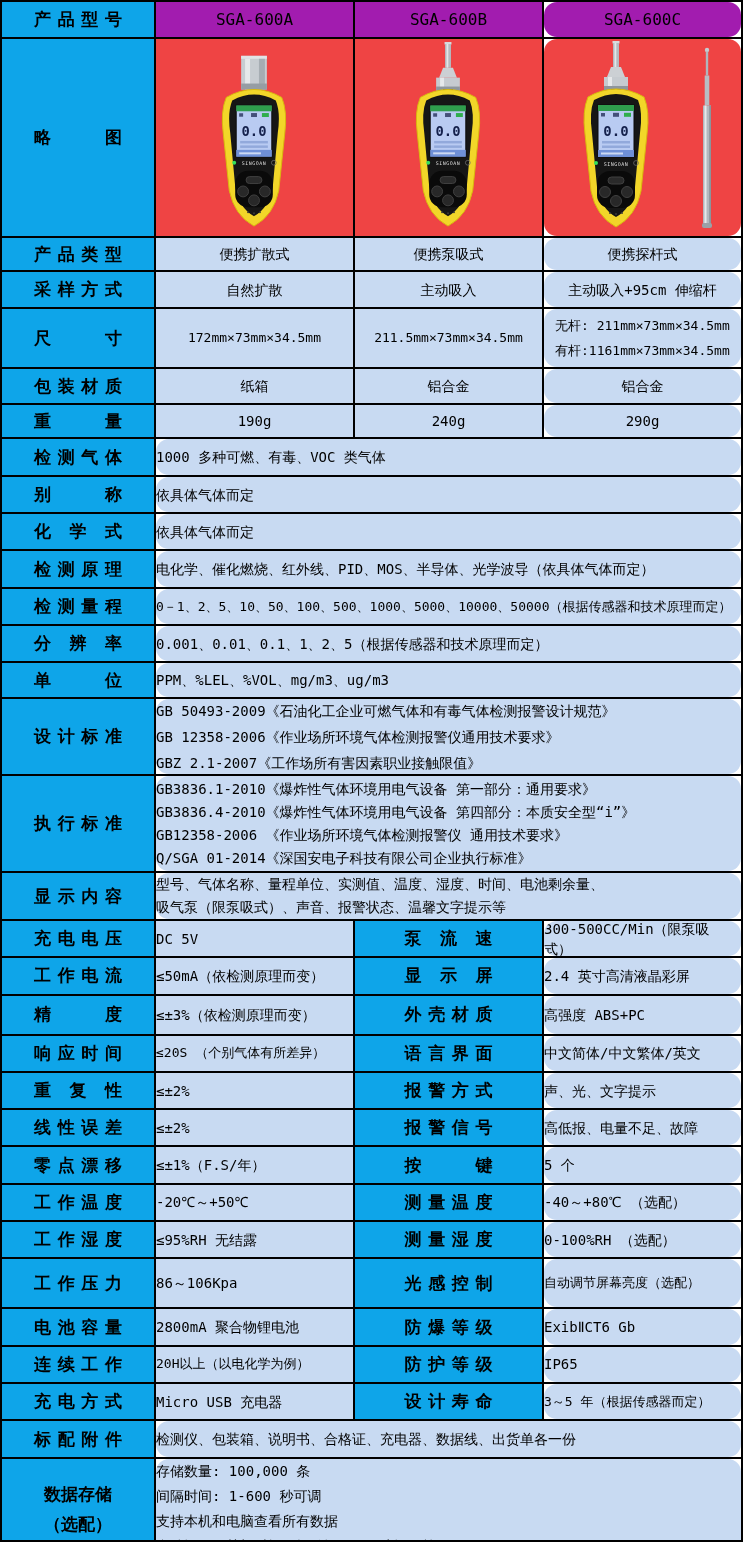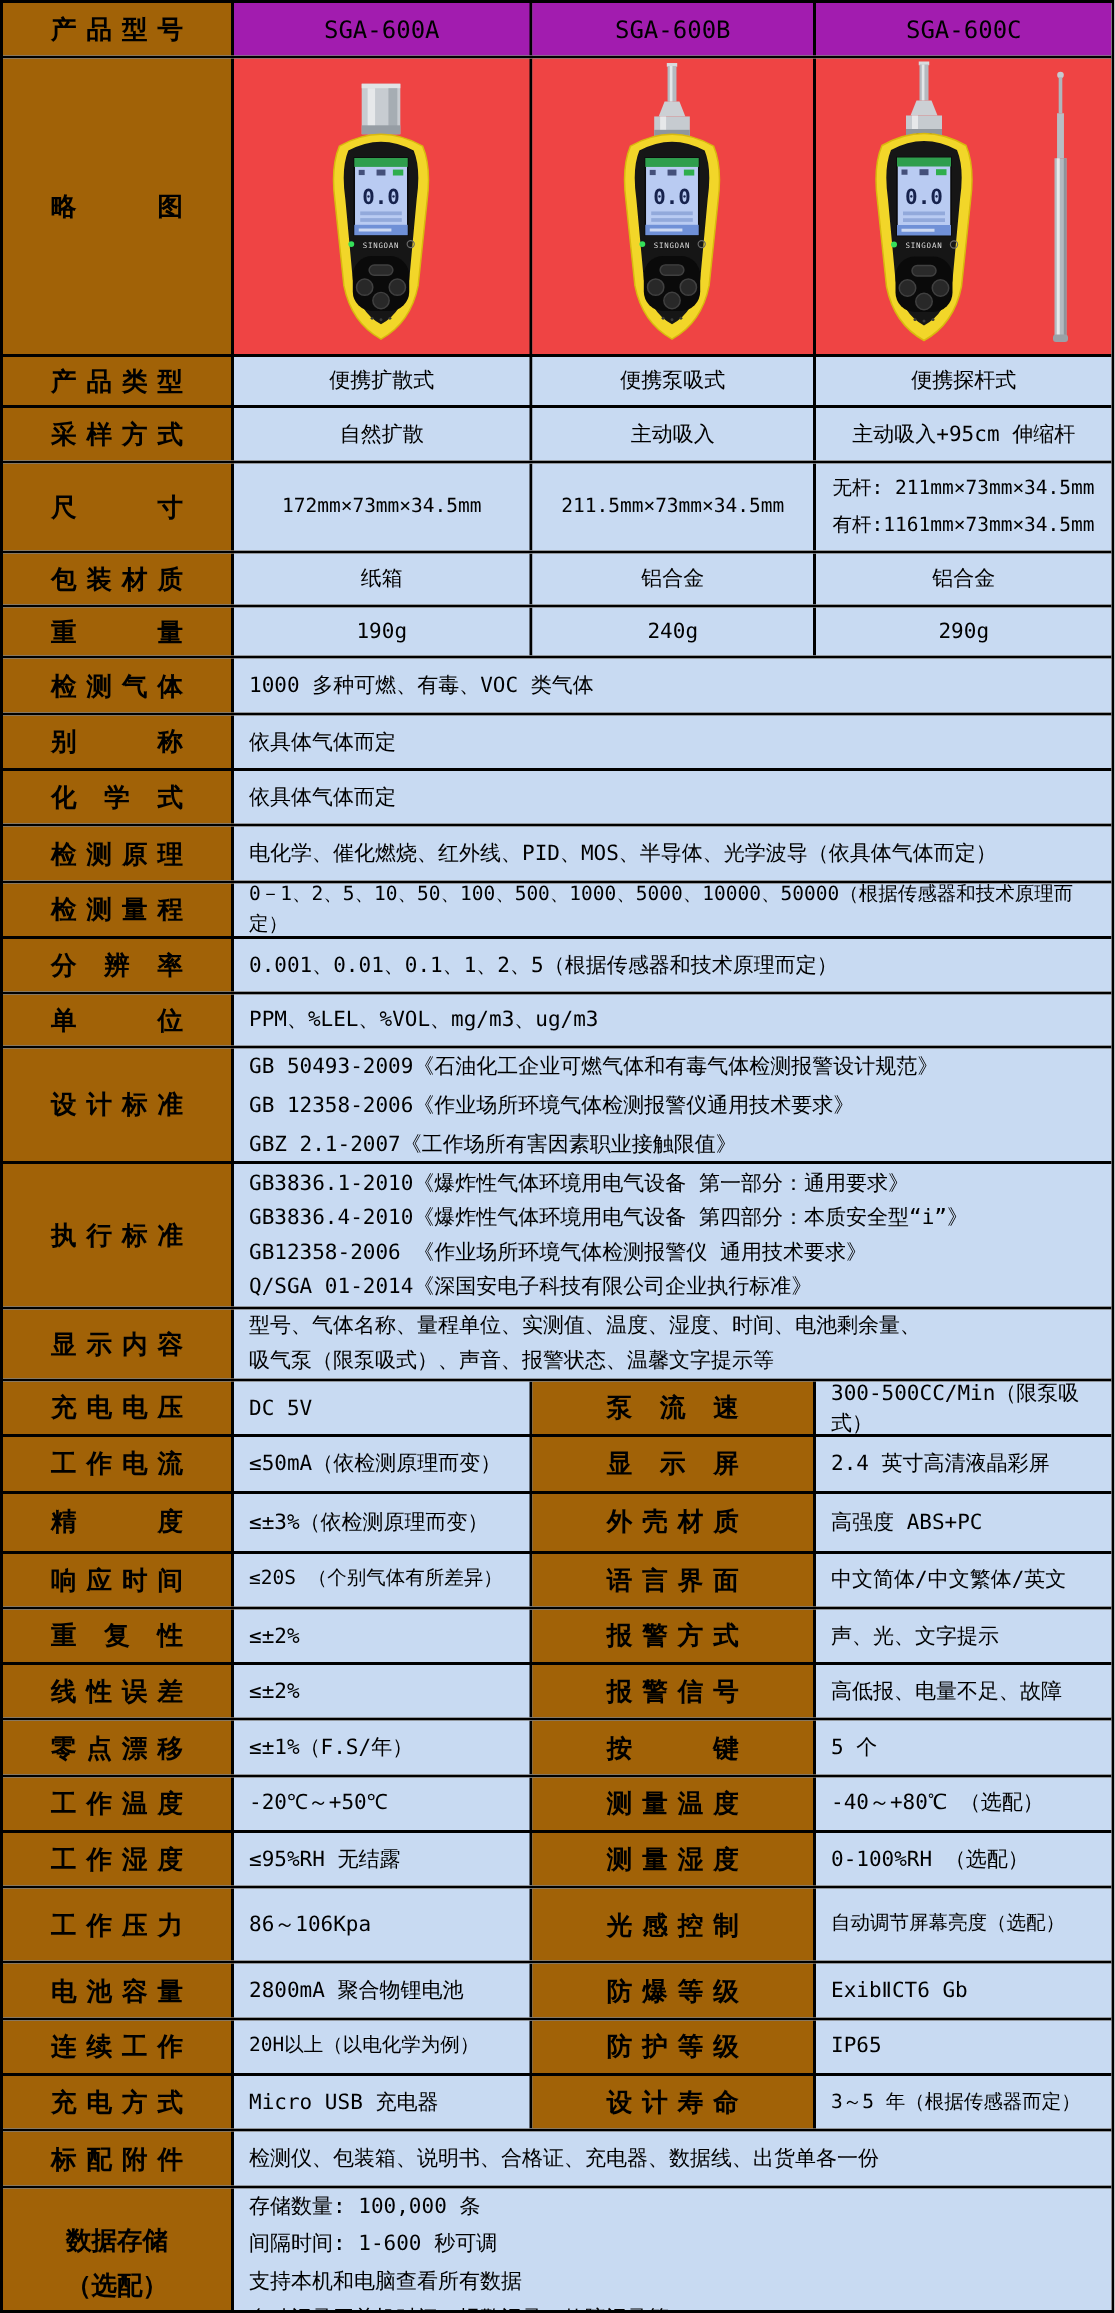--- a/index.html
+++ b/index.html
@@ -15,46 +15,46 @@
   }
   .row { display: flex; border-bottom: 2px solid #000; flex-shrink: 0; overflow: hidden; }
   .row:last-child { border-bottom: none; }
 
   .cell {
     border-right: 2px solid #000;
     display: flex; align-items: center;
     overflow: hidden;
     color: #000;
   }
-  .cell:last-child { border-right: none; }
+  .cell:last-child { border-right: none; border-radius: 13px; }
 
   
   .w-lbl  { width: 154px; }
   .w-a    { width: 199px; }
   .w-b    { width: 189px; }
   .w-c    { width: 197px; }
   .w-full { width: 585px; }
   .w-lbl2 { width: 189px; }
   .w-v1   { width: 199px; }
   .w-v2   { width: 197px; }
 
   .lbl {
-    background: #a16207;
+    background: #0ea5e9;
     justify-content: center;
     font-weight: bold; font-size: 17px;
   }
   .ji { display: inline-block; width: 88px; text-align: justify; text-align-last: justify; }
 
   .val {
     background: #c8daf2;
     font-family: "DejaVu Sans Mono", "Liberation Mono", monospace;
     font-size: 14px; line-height: 20px;
   }
   .val.c { justify-content: center; text-align: center; }
-  .val.l { padding-left: 10px; padding-right: 6px; }
+  .val.l { padding-left: 0; padding-right: 6px; }
   .hdr { background: #a21caf; font-size: 16px; justify-content: center;
          font-family: "DejaVu Sans Mono", "Liberation Mono", monospace; }
   .img { background: #ef4444; justify-content: flex-end; padding: 0; }
 
   .multi { white-space: pre-line; }
   .lh26 { line-height: 26px; }
   .lh23 { line-height: 23px; }
   .lh25 { line-height: 25px; }
   .fs13 { font-size: 13px; }
   .storage-lbl-text { white-space: pre-line; text-align: center; line-height: 30px; }

